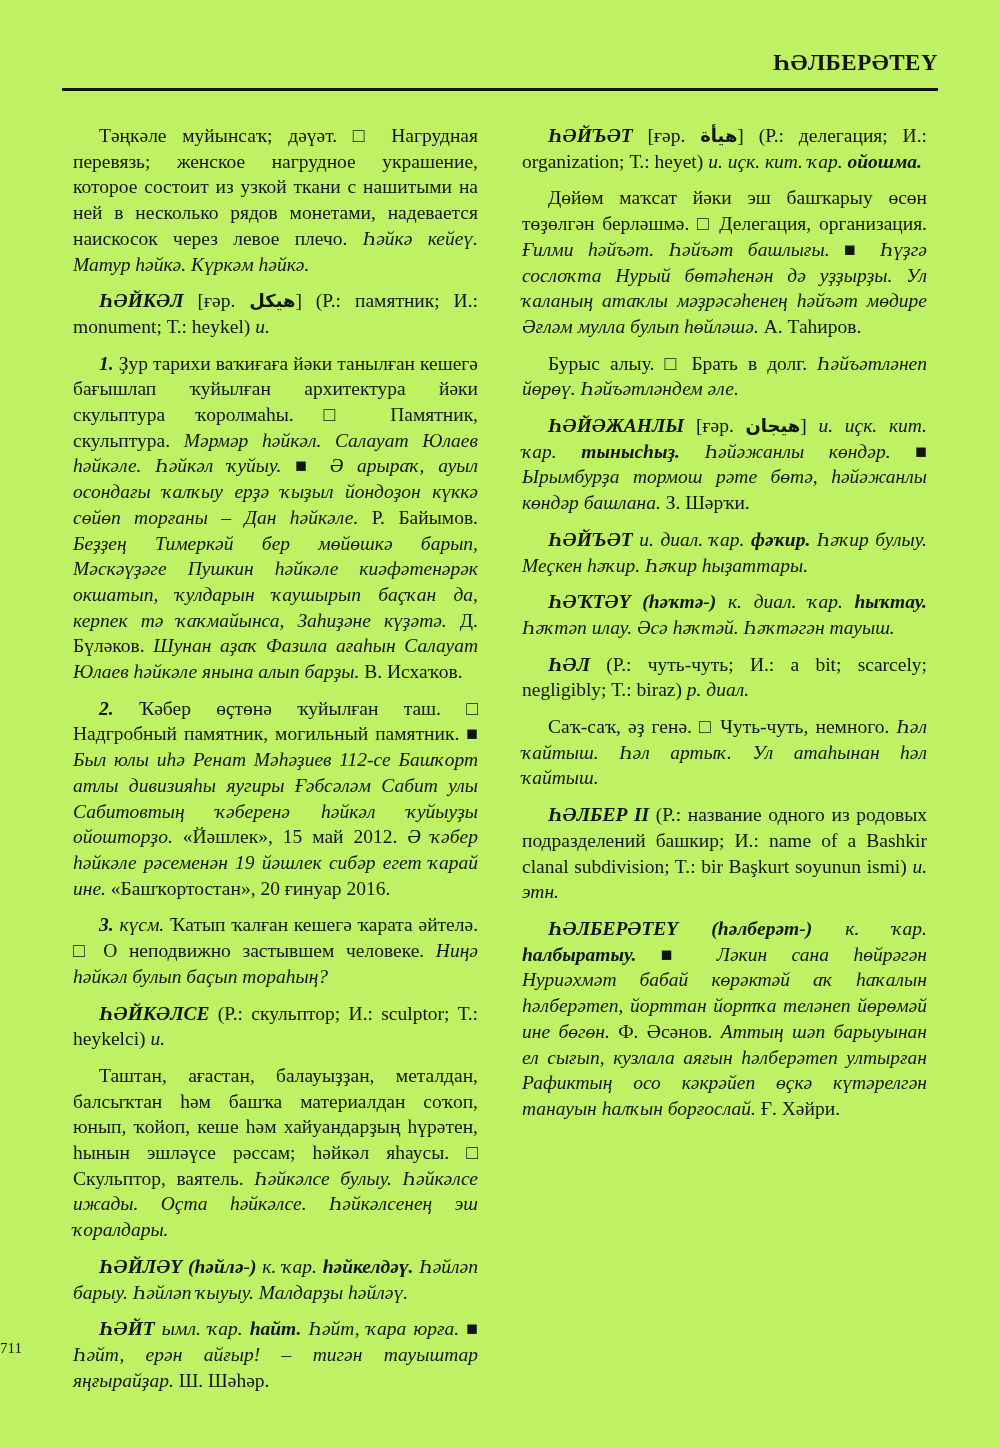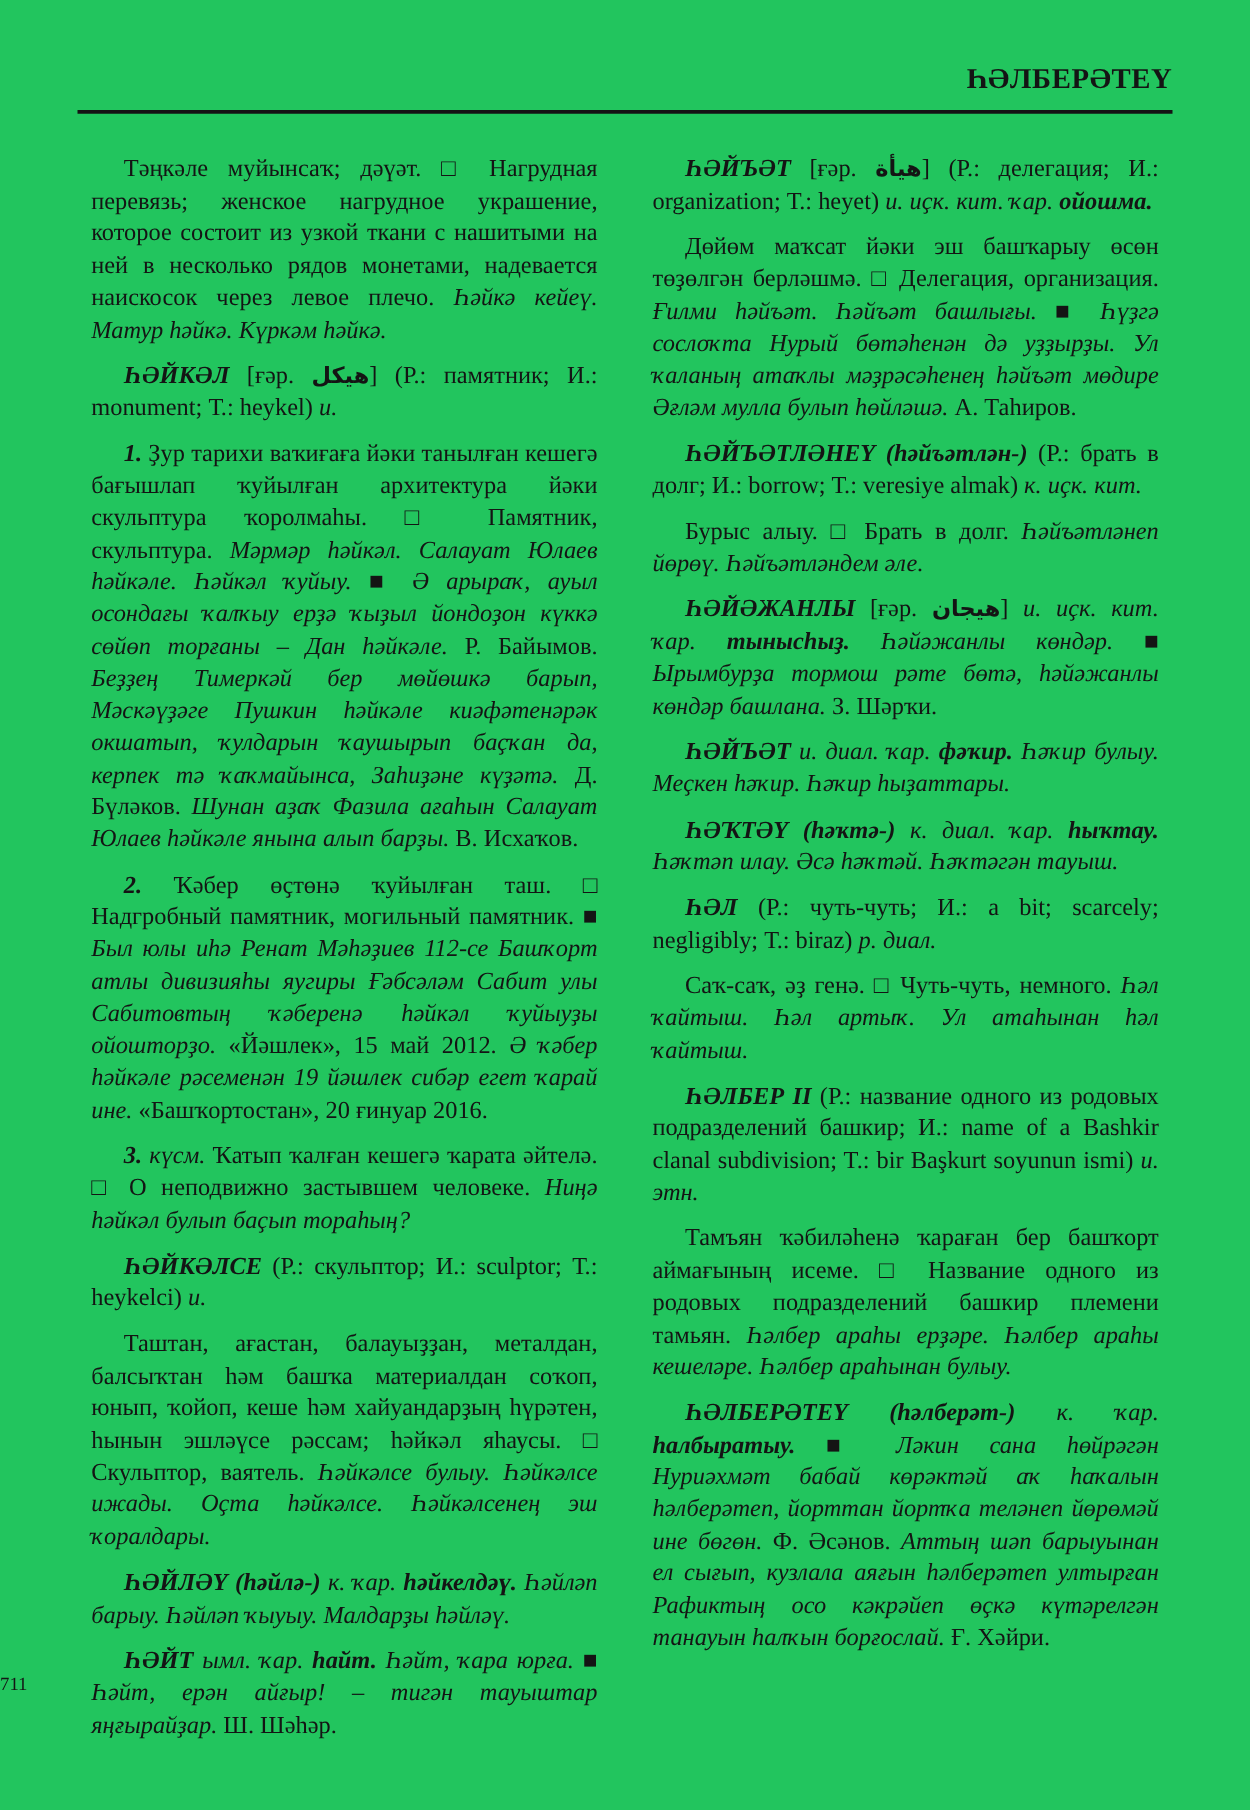--- a/index.html
+++ b/index.html
@@ -1,19 +1,19 @@
 <!DOCTYPE html>
 <html><head>
 <meta charset="utf-8">
 <style>
   html,body{margin:0;padding:0;background:#ffffff;}
   .page{
     position:relative;
     width:1000px;height:1448px;
-    background:#22c55e;
+    background:#bef264;
     font-family:"Liberation Serif","DejaVu Serif",serif;
     color:#141414;
     overflow:hidden;
   }
   .running-head{
     position:absolute;
     top:50px;right:62px;
     font-size:23px;font-weight:bold;
     letter-spacing:0.5px;
   }
@@ -64,26 +64,24 @@
         <p class="para"><span class="seg-b">2. </span><span class="seg-n">Ҡәбер өҫтөнә ҡуйылған таш. □ Надгробный памятник, могильный памятник. ■ </span><span class="seg-i">Был юлы иһә Ренат Мәһәҙиев 112-се Башҡорт атлы дивизияһы яугиры Ғәбсәләм Сабит улы Сабитовтың ҡәберенә һәйкәл ҡуйыуҙы ойошторҙо. </span><span class="seg-n">«Йәшлек», 15 май 2012. </span><span class="seg-i">Ә ҡәбер һәйкәле рәсеменән 19 йәшлек сибәр егет ҡарай ине. </span><span class="seg-n">«Башҡортостан», 20 ғинуар 2016.</span></p>
         <p class="para"><span class="seg-b">3. </span><span class="seg-i">күсм. </span><span class="seg-n">Ҡатып ҡалған кешегә ҡарата әйтелә. □ О неподвижно застывшем человеке. </span><span class="seg-i">Ниңә һәйкәл булып баҫып тораһың?</span></p>
         <p class="para"><span class="seg-b">ҺӘЙКӘЛСЕ </span><span class="seg-n">(Р.: скульптор; И.: sculptor; Т.: heykelci) </span><span class="seg-i">и.</span></p>
         <p class="para"><span class="seg-n">Таштан, ағастан, балауыҙҙан, металдан, балсыҡтан һәм башҡа материалдан соҡоп, юнып, ҡойоп, кеше һәм хайуандарҙың һүрәтен, һынын эшләүсе рәссам; һәйкәл яһаусы. □ Скульптор, ваятель. </span><span class="seg-i">Һәйкәлсе булыу. Һәйкәлсе ижады. Оҫта һәйкәлсе. Һәйкәлсенең эш ҡоралдары.</span></p>
         <p class="para"><span class="seg-b">ҺӘЙЛӘҮ (һәйлә-) </span><span class="seg-i">к. ҡар. </span><span class="seg-b">һәйкелдәү. </span><span class="seg-i">Һәйләп барыу. Һәйләп ҡыуыу. Малдарҙы һәйләү.</span></p>
         <p class="para"><span class="seg-b">ҺӘЙТ </span><span class="seg-i">ымл. ҡар. </span><span class="seg-b">һайт. </span><span class="seg-i">Һәйт, ҡара юрға. </span><span class="seg-n">■ </span><span class="seg-i">Һәйт, ерән айғыр! – тигән тауыштар яңғырайҙар. </span><span class="seg-n">Ш. Шәһәр.</span></p>
       </div>
     <div class="col" id="col-right">
         <p class="para"><span class="seg-b">ҺӘЙЪӘТ </span><span class="seg-n">[ғәр. </span><span class="seg-ar">هيأة</span><span class="seg-n">] (Р.: делегация; И.: organization; Т.: heyet) </span><span class="seg-i">и. иҫк. кит. ҡар. </span><span class="seg-b">ойошма.</span></p>
         <p class="para"><span class="seg-n">Дөйөм маҡсат йәки эш башҡарыу өсөн төҙөлгән берләшмә. □ Делегация, организация. </span><span class="seg-i">Ғилми һәйъәт. Һәйъәт башлығы. </span><span class="seg-n">■ </span><span class="seg-i">Һүҙгә сослоҡта Нурый бөтәһенән дә уҙҙырҙы. Ул ҡаланың атаҡлы мәҙрәсәһенең һәйъәт мөдире Әғләм мулла булып һөйләшә. </span><span class="seg-n">А. Таһиров.</span></p>
-        <p class="para"><span class="seg-b">ҺӘЙЪӘТЛӘНЕҮ (һәйъәтлән-) </span><span class="seg-n">(Р.: брать в долг; И.: borrow; Т.: veresiye almak) </span><span class="seg-i">к. иҫк. кит.</span></p>
         <p class="para"><span class="seg-n">Бурыс алыу. □ Брать в долг. </span><span class="seg-i">Һәйъәтләнеп йөрөү. Һәйъәтләндем әле.</span></p>
         <p class="para"><span class="seg-b">ҺӘЙӘЖАНЛЫ </span><span class="seg-n">[ғәр. </span><span class="seg-ar">هيجان</span><span class="seg-n">] </span><span class="seg-i">и. иҫк. кит. ҡар. </span><span class="seg-b">тынысһыҙ. </span><span class="seg-i">Һәйәжанлы көндәр. </span><span class="seg-n">■ </span><span class="seg-i">Ырымбурҙа тормош рәте бөтә, һәйәжанлы көндәр башлана. </span><span class="seg-n">З. Шәрҡи.</span></p>
         <p class="para"><span class="seg-b">ҺӘЙЪӘТ </span><span class="seg-i">и. диал. ҡар. </span><span class="seg-b">фәҡир. </span><span class="seg-i">Һәҡир булыу. Меҫкен һәҡир. Һәҡир һыҙаттары.</span></p>
         <p class="para"><span class="seg-b">ҺӘҠТӘҮ (һәҡтә-) </span><span class="seg-i">к. диал. ҡар. </span><span class="seg-b">һыҡтау. </span><span class="seg-i">Һәҡтәп илау. Әсә һәҡтәй. Һәҡтәгән тауыш.</span></p>
         <p class="para"><span class="seg-b">ҺӘЛ </span><span class="seg-n">(Р.: чуть-чуть; И.: a bit; scarcely; negligibly; Т.: biraz) </span><span class="seg-i">р. диал.</span></p>
         <p class="para"><span class="seg-n">Саҡ-саҡ, әҙ генә. □ Чуть-чуть, немного. </span><span class="seg-i">Һәл ҡайтыш. Һәл артыҡ. Ул атаһынан һәл ҡайтыш.</span></p>
         <p class="para"><span class="seg-b">ҺӘЛБЕР II </span><span class="seg-n">(Р.: название одного из родовых подразделений башкир; И.: name of a Bashkir clanal subdivision; T.: bir Başkurt soyunun ismi) </span><span class="seg-i">и. этн.</span></p>
-        <p class="para"><span class="seg-n">Тамъян ҡәбиләһенә ҡараған бер башҡорт аймағының исеме. □ Название одного из родовых подразделений башкир племени тамьян. </span><span class="seg-i">Һәлбер араһы ерҙәре. Һәлбер араһы кешеләре. Һәлбер араһынан булыу.</span></p>
         <p class="para"><span class="seg-b">ҺӘЛБЕРӘТЕҮ (һәлберәт-) </span><span class="seg-i">к. ҡар. </span><span class="seg-b">һалбыратыу. </span><span class="seg-n">■ </span><span class="seg-i">Ләкин сана һөйрәгән Нуриәхмәт бабай көрәктәй аҡ һаҡалын һәлберәтеп, йорттан йортҡа теләнеп йөрөмәй ине бөгөн. </span><span class="seg-n">Ф. Әсәнов. </span><span class="seg-i">Аттың шәп барыуынан ел сығып, кузлала аяғын һәлберәтеп ултырған Рафиктың осо кәкрәйеп өҫкә күтәрелгән танауын һалҡын борғослай. </span><span class="seg-n">Ғ. Хәйри.</span></p>
       </div>
   </div>
   <div class="pagenum">711</div>
 </div>
 
 </body></html>

